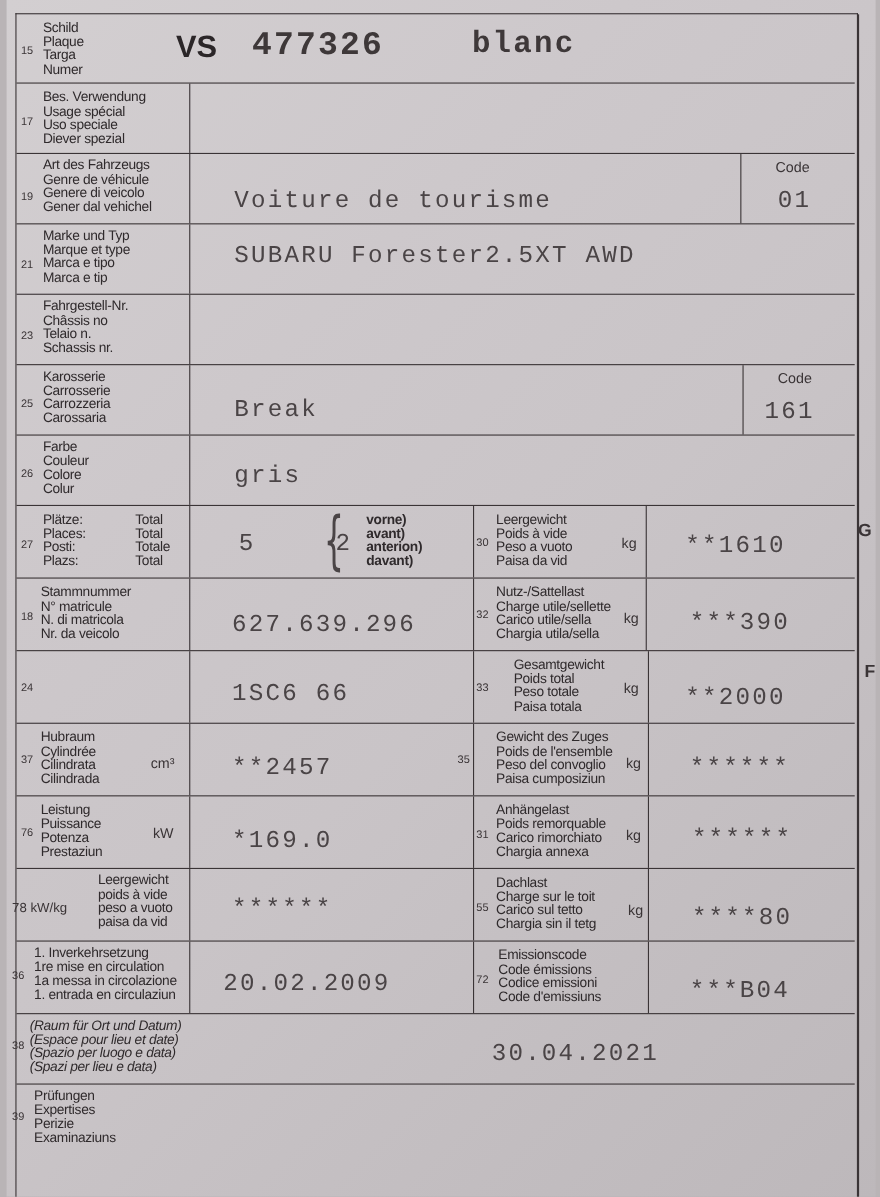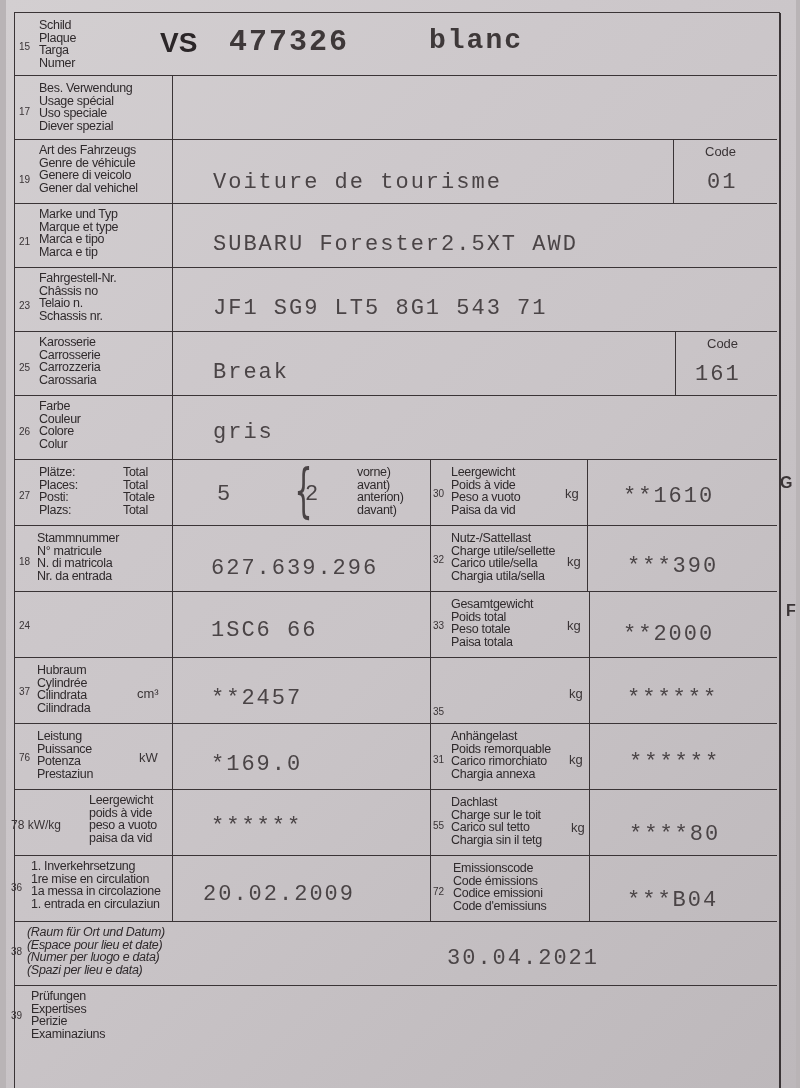--- a/index.html
+++ b/index.html
@@ -90,33 +90,32 @@
 
     <div class="row" style="top:191px;width:762px;height:64px;">
       <div class="vline" style="left:157px;"></div>
       <span class="num" style="left:4px;top:32px;">21</span>
       <div class="lbl" style="left:24px;top:4px;">
         <div>Marke und Typ</div>
           <div>Marque et type</div>
           <div>Marca e tipo</div>
           <div>Marca e tip</div>
       </div>
-      <span class="val" style="left:198px;top:28px;text-align:center;">SUBARU Forester2.5XT AWD</span>
+      <span class="val" style="left:198px;top:16px;text-align:center;">SUBARU Forester2.5XT AWD</span>
     </div>
 
     <div class="row" style="top:255px;width:762px;height:64px;">
       <div class="vline" style="left:157px;"></div>
       <span class="num" style="left:4px;top:32px;">23</span>
       <div class="lbl" style="left:24px;top:4px;">
         <div>Fahrgestell-Nr.</div>
           <div>Châssis no</div>
           <div>Telaio n.</div>
           <div>Schassis nr.</div>
       </div>
-      <span class="val" style="left:198px;top:28px;">JF1 SG9 LT5 8G1 543 71</span>
     </div>
 
     <div class="row" style="top:319px;width:762px;height:64px;">
       <div class="vline" style="left:157px;"></div>
       <div class="vline" style="left:660px;"></div>
       <span class="num" style="left:4px;top:30px;">25</span>
       <div class="lbl" style="left:24px;top:4px;">
         <div>Karosserie</div>
           <div>Carrosserie</div>
           <div>Carrozzeria</div>
@@ -152,21 +151,21 @@
       </div>
       <div class="lbl" style="left:108px;top:6px;">
         <div>Total</div>
           <div>Total</div>
           <div>Totale</div>
           <div>Total</div>
       </div>
       <span class="val" style="left:202px;top:22px;">5</span>
       <span class="brace" style="left:270px;top:2px;">{</span>
       <span class="val" style="left:290px;top:22px;">2</span>
-      <div class="lbl" style="left:342px;top:6px;">
+      <div class="lbl" style="left:318px;top:6px;font-weight:bold;">
         <div>vorne)</div>
           <div>avant)</div>
           <div>anterion)</div>
           <div>davant)</div>
       </div>
       <span class="num" style="left:418px;top:28px;">30</span>
       <div class="lbl" style="left:436px;top:6px;">
         <div>Leergewicht</div>
           <div>Poids à vide</div>
           <div>Peso a vuoto</div>
@@ -178,42 +177,42 @@
 
     <div class="row" style="top:513px;width:762px;height:66px;">
       <div class="vline" style="left:157px;"></div>
       <div class="vline" style="left:415px;"></div>
       <div class="vline" style="left:572px;"></div>
       <span class="num" style="left:4px;top:30px;">18</span>
       <div class="lbl" style="left:22px;top:6px;">
         <div>Stammnummer</div>
           <div>N° matricule</div>
           <div>N. di matricola</div>
-          <div>Nr. da entrada</div>
+          <div>Nr. da veicolo</div>
       </div>
       <span class="val" style="left:196px;top:30px;">627.639.296</span>
       <span class="num" style="left:418px;top:28px;">32</span>
       <div class="lbl" style="left:436px;top:6px;">
         <div>Nutz-/Sattellast</div>
           <div>Charge utile/sellette</div>
           <div>Carico utile/sella</div>
           <div>Chargia utila/sella</div>
       </div>
       <span class="unit" style="left:552px;top:28px;">kg</span>
       <span class="val" style="left:612px;top:28px;">***390</span>
     </div>
 
     <div class="row" style="top:579px;width:762px;height:66px;">
       <div class="vline" style="left:157px;"></div>
       <div class="vline" style="left:415px;"></div>
       <div class="vline" style="left:574px;"></div>
       <span class="num" style="left:4px;top:28px;">24</span>
       <span class="val" style="left:196px;top:26px;">1SC6 66</span>
       <span class="num" style="left:418px;top:28px;">33</span>
-      <div class="lbl" style="left:436px;top:6px;">
+      <div class="lbl" style="left:452px;top:6px;">
         <div>Gesamtgewicht</div>
           <div>Poids total</div>
           <div>Peso totale</div>
           <div>Paisa totala</div>
       </div>
       <span class="unit" style="left:552px;top:26px;">kg</span>
       <span class="val" style="left:608px;top:30px;">**2000</span>
     </div>
 
     <div class="row" style="top:645px;width:762px;height:66px;">
@@ -222,21 +221,27 @@
       <div class="vline" style="left:574px;"></div>
       <span class="num" style="left:4px;top:28px;">37</span>
       <div class="lbl" style="left:22px;top:6px;">
         <div>Hubraum</div>
           <div>Cylindrée</div>
           <div>Cilindrata</div>
           <div>Cilindrada</div>
       </div>
       <span class="unit" style="left:122px;top:28px;">cm³</span>
       <span class="val" style="left:196px;top:28px;">**2457</span>
-      <span class="num" style="left:418px;top:28px;margin-top:20px;">35</span>
+      <span class="num" style="left:401px;top:28px;">35</span>
+      <div class="lbl" style="left:436px;top:6px;">
+        <div>Gewicht des Zuges</div>
+          <div>Poids de l'ensemble</div>
+          <div>Peso del convoglio</div>
+          <div>Paisa cumposiziun</div>
+      </div>
       <span class="unit" style="left:554px;top:28px;">kg</span>
       <span class="val" style="left:612px;top:28px;">******</span>
     </div>
 
     <div class="row" style="top:711px;width:762px;height:66px;">
       <div class="vline" style="left:157px;"></div>
       <div class="vline" style="left:415px;"></div>
       <div class="vline" style="left:574px;"></div>
       <span class="num" style="left:4px;top:28px;">76</span>
       <div class="lbl" style="left:22px;top:6px;">
@@ -301,21 +306,21 @@
           <div>Code d'emissiuns</div>
       </div>
       <span class="val" style="left:612px;top:32px;">***B04</span>
     </div>
 
     <div class="row" style="top:909px;width:762px;height:64px;">
       <span class="num" style="left:-4px;top:24px;">38</span>
       <div class="lbl" style="left:12px;top:4px;font-style:italic;">
         <div>(Raum für Ort und Datum)</div>
           <div>(Espace pour lieu et date)</div>
-          <div>(Numer per luogo e data)</div>
+          <div>(Spazio per luogo e data)</div>
           <div>(Spazi per lieu e data)</div>
       </div>
       <span class="val" style="left:432px;top:24px;">30.04.2021</span>
     </div>
 
     <div class="row" style="top:973px;width:762px;height:103px;">
       <span class="num" style="left:-4px;top:24px;">39</span>
       <div class="lbl" style="left:16px;top:4px;">
         <div>Prüfungen</div>
           <div>Expertises</div>

